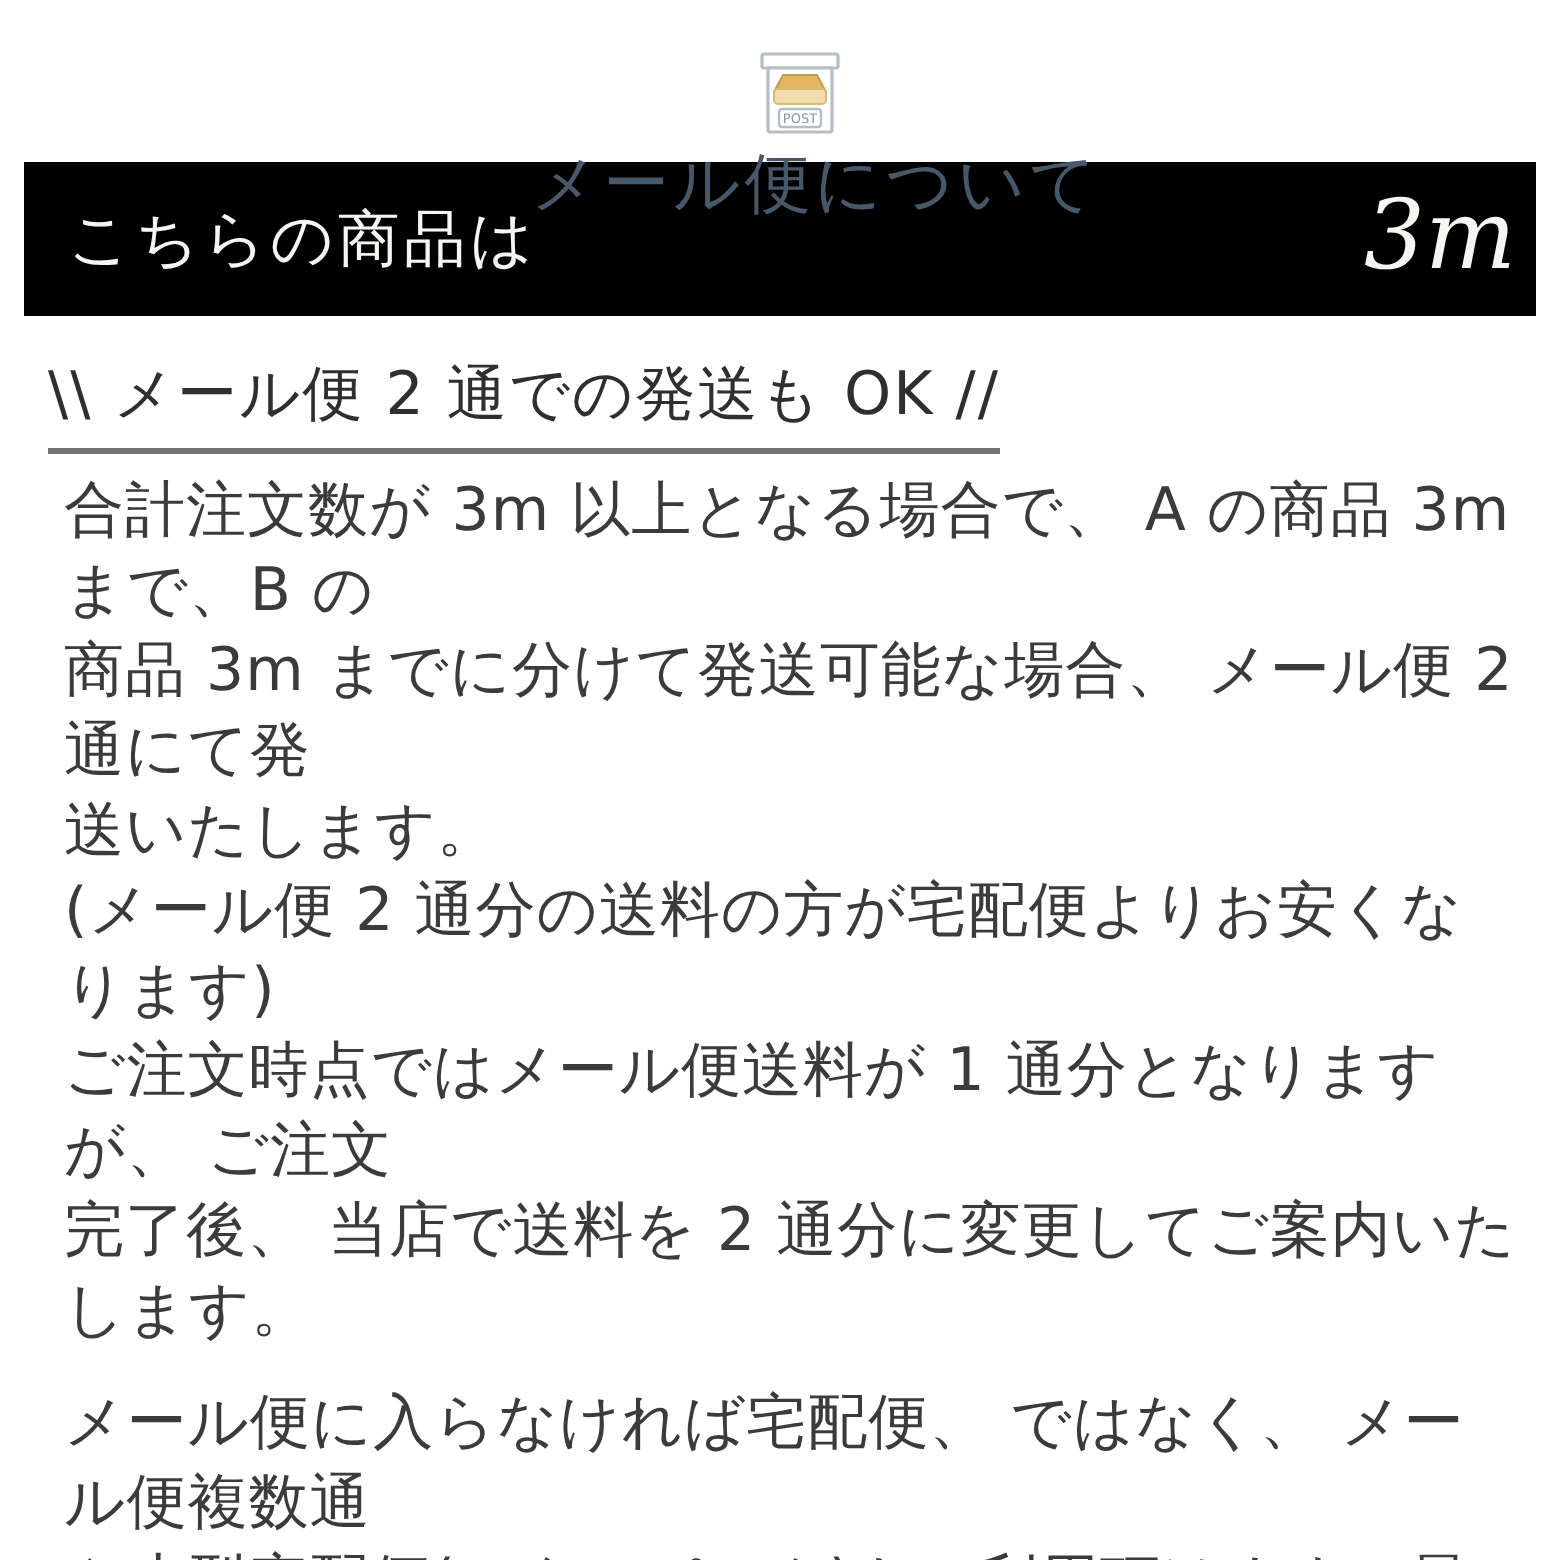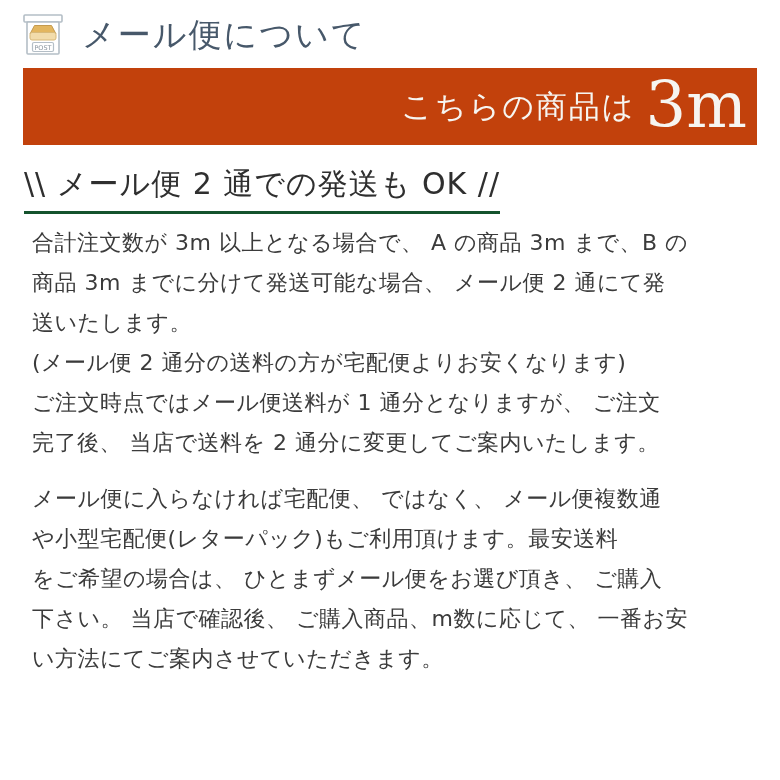--- a/index.html
+++ b/index.html
@@ -13,76 +13,79 @@
     width: 780px;
     height: 780px;
     background: #ffffff;
     overflow: hidden;
     color: #3b3b3b;
   }
   
   .header {
     display: flex;
     align-items: center;
-    padding: 11px 0 0 20px;
+    padding: 24px 0 0 20px;
     height: 48px;
+    flex-direction: column;
   }
   .postbox-icon {
     width: 46px;
     height: 46px;
     flex: 0 0 auto;
   }
   .header-title {
     font-family: "DejaVu Serif", "Liberation Serif", serif;
     font-size: 33px;
     color: #47586a;
     margin-left: 16px;
     letter-spacing: 2px;
   }
   
   .banner {
     margin: 9px auto 0 auto;
     width: 734px;
     height: 77px;
-    background: #c2410c;
+    background: #000000;
     display: flex;
     align-items: center;
-    justify-content: flex-end;
+    justify-content: space-between;
     font-family: "DejaVu Serif", "Liberation Serif", serif;
     color: #f6f5f1;
+    padding-left: 22px;
   }
   .banner-text {
     font-size: 31px;
     letter-spacing: 2px;
     white-space: nowrap;
   }
   .banner-highlight {
-    font-size: 64px;
+    font-size: 48px;
     line-height: 1;
     margin: 0 10px;
     position: relative;
     top: -2px;
     letter-spacing: 0;
+    font-style: italic;
   }
   
   .section { margin: 0 0 0 24px; }
   .section-heading {
     display: inline-block;
     font-size: 30px;
     color: #2f2f2f;
     letter-spacing: 1px;
     padding-bottom: 6px;
-    border-bottom: 3px solid #14532d;
+    border-bottom: 3px solid #737373;
     white-space: nowrap;
   }
   .section-1 { margin-top: 19px; }
   .section-2 { margin-top: 16px; }
   .para {
     margin: 9px 20px 0 8px;
-    font-size: 22px;
+    font-size: 30px;
     line-height: 40px;
     color: #3b3b3b;
     letter-spacing: 0.5px;
     white-space: pre-line;
   }
 </style>
 </head>
 <body>
 
 <div class="page">

